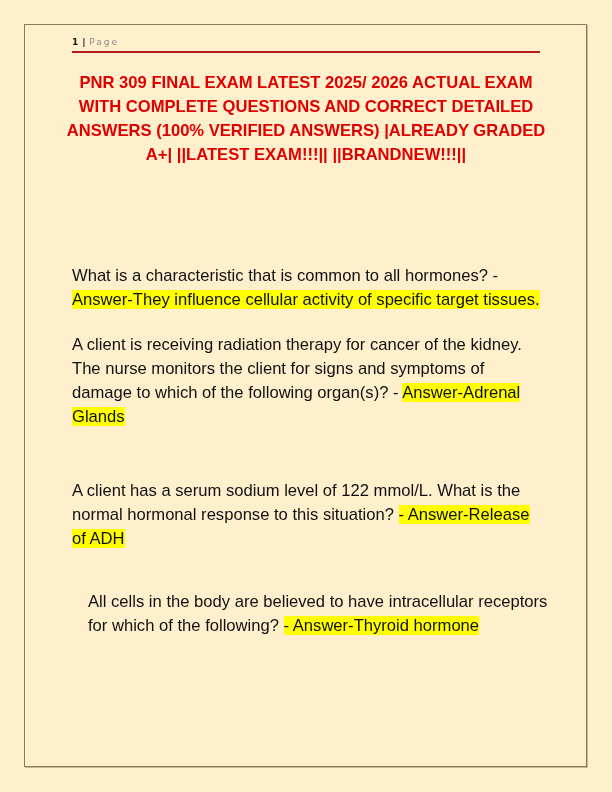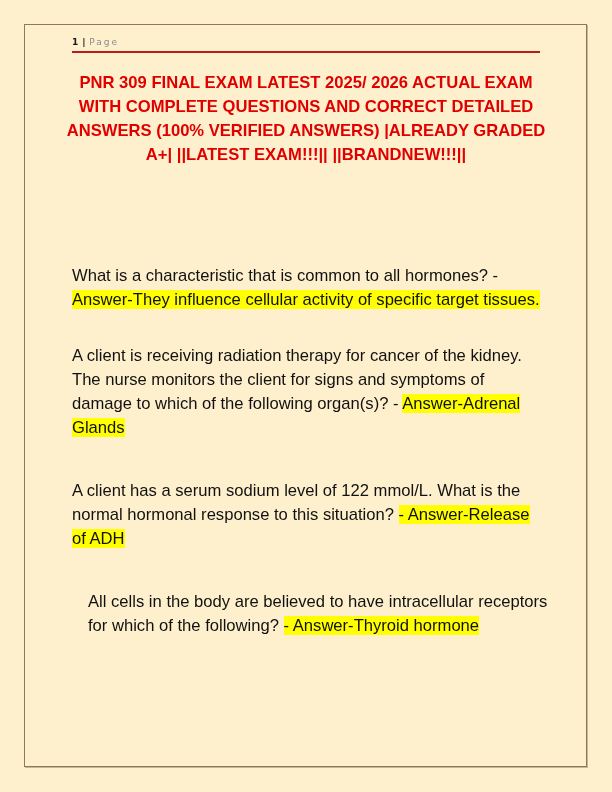--- a/index.html
+++ b/index.html
@@ -72,21 +72,21 @@
   <span class="plabel">Page</span>
 </div>
 
 <div class="title">PNR 309 FINAL EXAM LATEST 2025/ 2026 ACTUAL EXAM WITH COMPLETE QUESTIONS AND CORRECT DETAILED ANSWERS (100% VERIFIED ANSWERS) |ALREADY GRADED A+| ||LATEST EXAM!!!|| ||BRANDNEW!!!||</div>
 
 <div class="qa" style="top:231px;margin-top:33px;">
   <span>What is a characteristic that is common to all hormones? -</span>
   <span class="hl">Answer-They influence cellular activity of specific target tissues.</span>
 </div>
 
-<div class="qa" style="top:344px;">
+<div class="qa" style="top:333px;">
   <span>A client is receiving radiation therapy for cancer of the kidney. The nurse monitors the client for signs and symptoms of damage to which of the following organ(s)? -</span>
   <span class="hl">Answer-Adrenal Glands</span>
 </div>
 
 <div class="qa" style="top:479px;">
   <span>A client has a serum sodium level of 122 mmol/L. What is the normal hormonal response to this situation?</span>
   <span class="hl">- Answer-Release of ADH</span>
 </div>
 
 <div class="qa" style="top:590px;margin-left:16px;">

